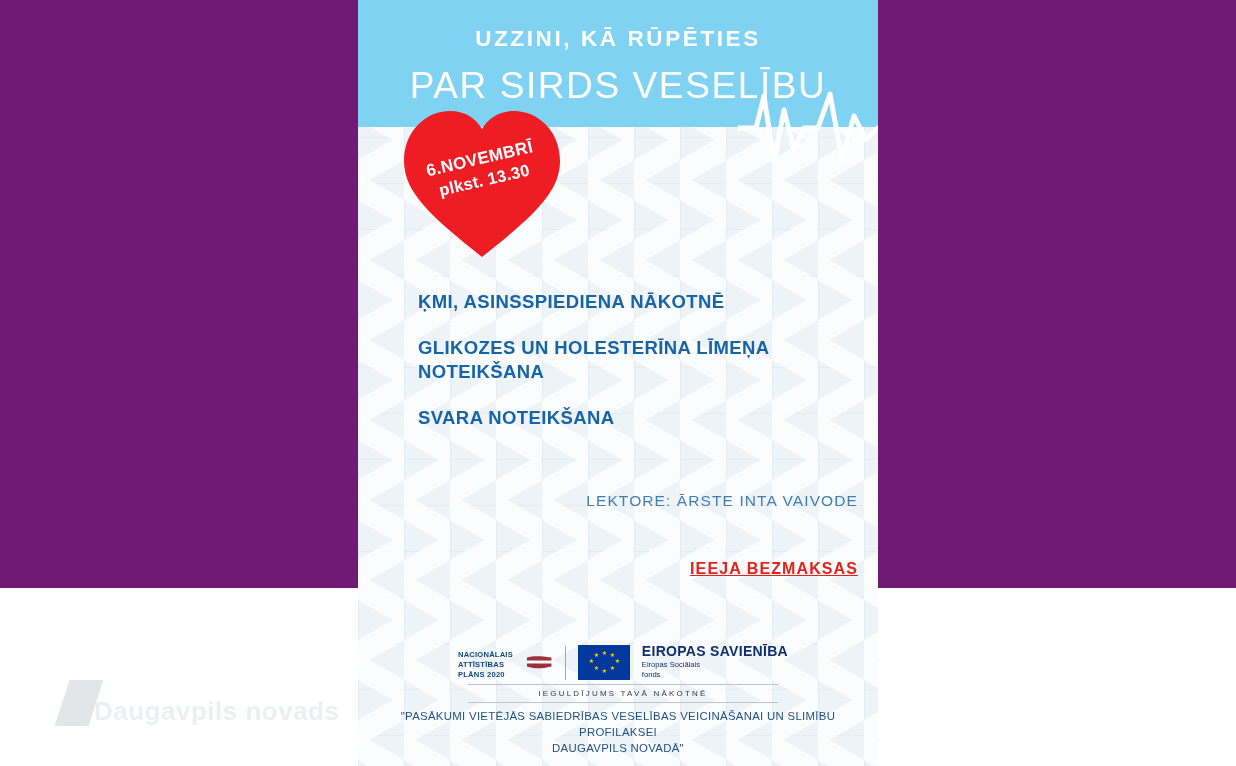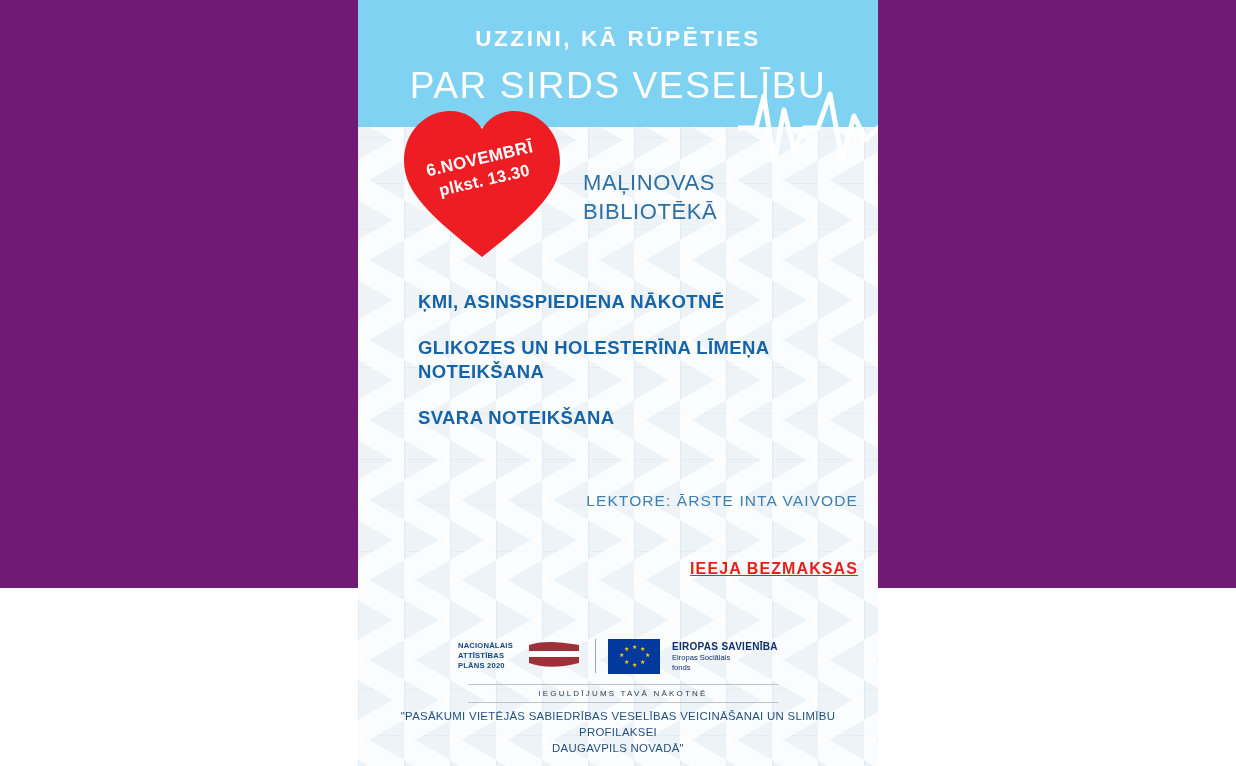--- a/index.html
+++ b/index.html
@@ -177,21 +177,21 @@
   }
 
   
   #logos {
     position: absolute;
     left: 100px;
     top: 632px;
     width: 330px;
     height: 48px;
     display: flex;
-    align-items: center;
+    align-items: flex-end;
     gap: 12px;
   }
 
   #nap-logo {
     font-size: 7.6px;
     font-weight: bold;
     color: #12477f;
     line-height: 1.32;
     letter-spacing: 0.2px;
     white-space: nowrap;
@@ -220,21 +220,21 @@
     position: absolute;
     color: #ffcc00;
     font-size: 6px;
     line-height: 6px;
   }
 
   #eu-text {
     line-height: 1.3;
     white-space: nowrap;
   }
-  #eu-text .eu-t1 { font-size: 10px; font-weight: bold; color: #0f2e6e; letter-spacing: 0.3px; }
+  #eu-text .eu-t1 { font-size: 14px; font-weight: bold; color: #0f2e6e; letter-spacing: 0.3px; }
   #eu-text .eu-t2 { font-size: 7.6px; color: #0f2e6e; }
   #eu-text .eu-t3 { font-size: 7.6px; color: #0f2e6e; }
 
   #tagline-wrap {
     position: absolute;
     left: 110px;
     top: 684px;
     width: 310px;
     text-align: center;
   }
@@ -319,24 +319,20 @@
       <div id="heart-badge">
         <svg id="heart-shape" viewBox="0 0 160 155">
           <path d="M80 152 C 30 112, 2 88, 2 56 C 2 26, 24 6, 48 6 C 64 6, 74 14, 80 24 C 86 14, 96 6, 112 6 C 136 6, 158 26, 158 56 C 158 88, 130 112, 80 152 Z" fill="#ee1c23"></path>
         </svg>
         <div id="heart-text">
           <div class="l1">6.NOVEMBRĪ</div>
           <div class="l2">plkst. 13.30</div>
         </div>
       </div>
 
-      <div id="venue">
-        <div>MAĻINOVAS</div>
-        <div>BIBLIOTĒKĀ</div>
-      </div>
 
       <div id="services">
         <div class="svc">ĶMI, ASINSSPIEDIENA NĀKOTNĒ</div>
         <div class="svc">GLIKOZES UN HOLESTERĪNA LĪMEŅA NOTEIKŠANA</div>
         <div class="svc">SVARA NOTEIKŠANA</div>
       </div>
 
       <div id="lecturer">LEKTORE: ĀRSTE INTA VAIVODE</div>
 
       <div id="free-entry">IEEJA BEZMAKSAS</div>
@@ -381,14 +377,18 @@
       </div>
 
       <div id="footer">
         <div>"PASĀKUMI VIETĒJĀS SABIEDRĪBAS VESELĪBAS VEICINĀŠANAI UN SLIMĪBU PROFILAKSEI</div>
         <div>DAUGAVPILS NOVADĀ"</div>
       </div>
 
     </div>
   </div>
 
+  <div id="watermark">
+    <div id="wm-bar"></div>
+    <div id="wm-text">Daugavpils novads</div>
+  </div>
 
 </div>
 
 </body></html>

